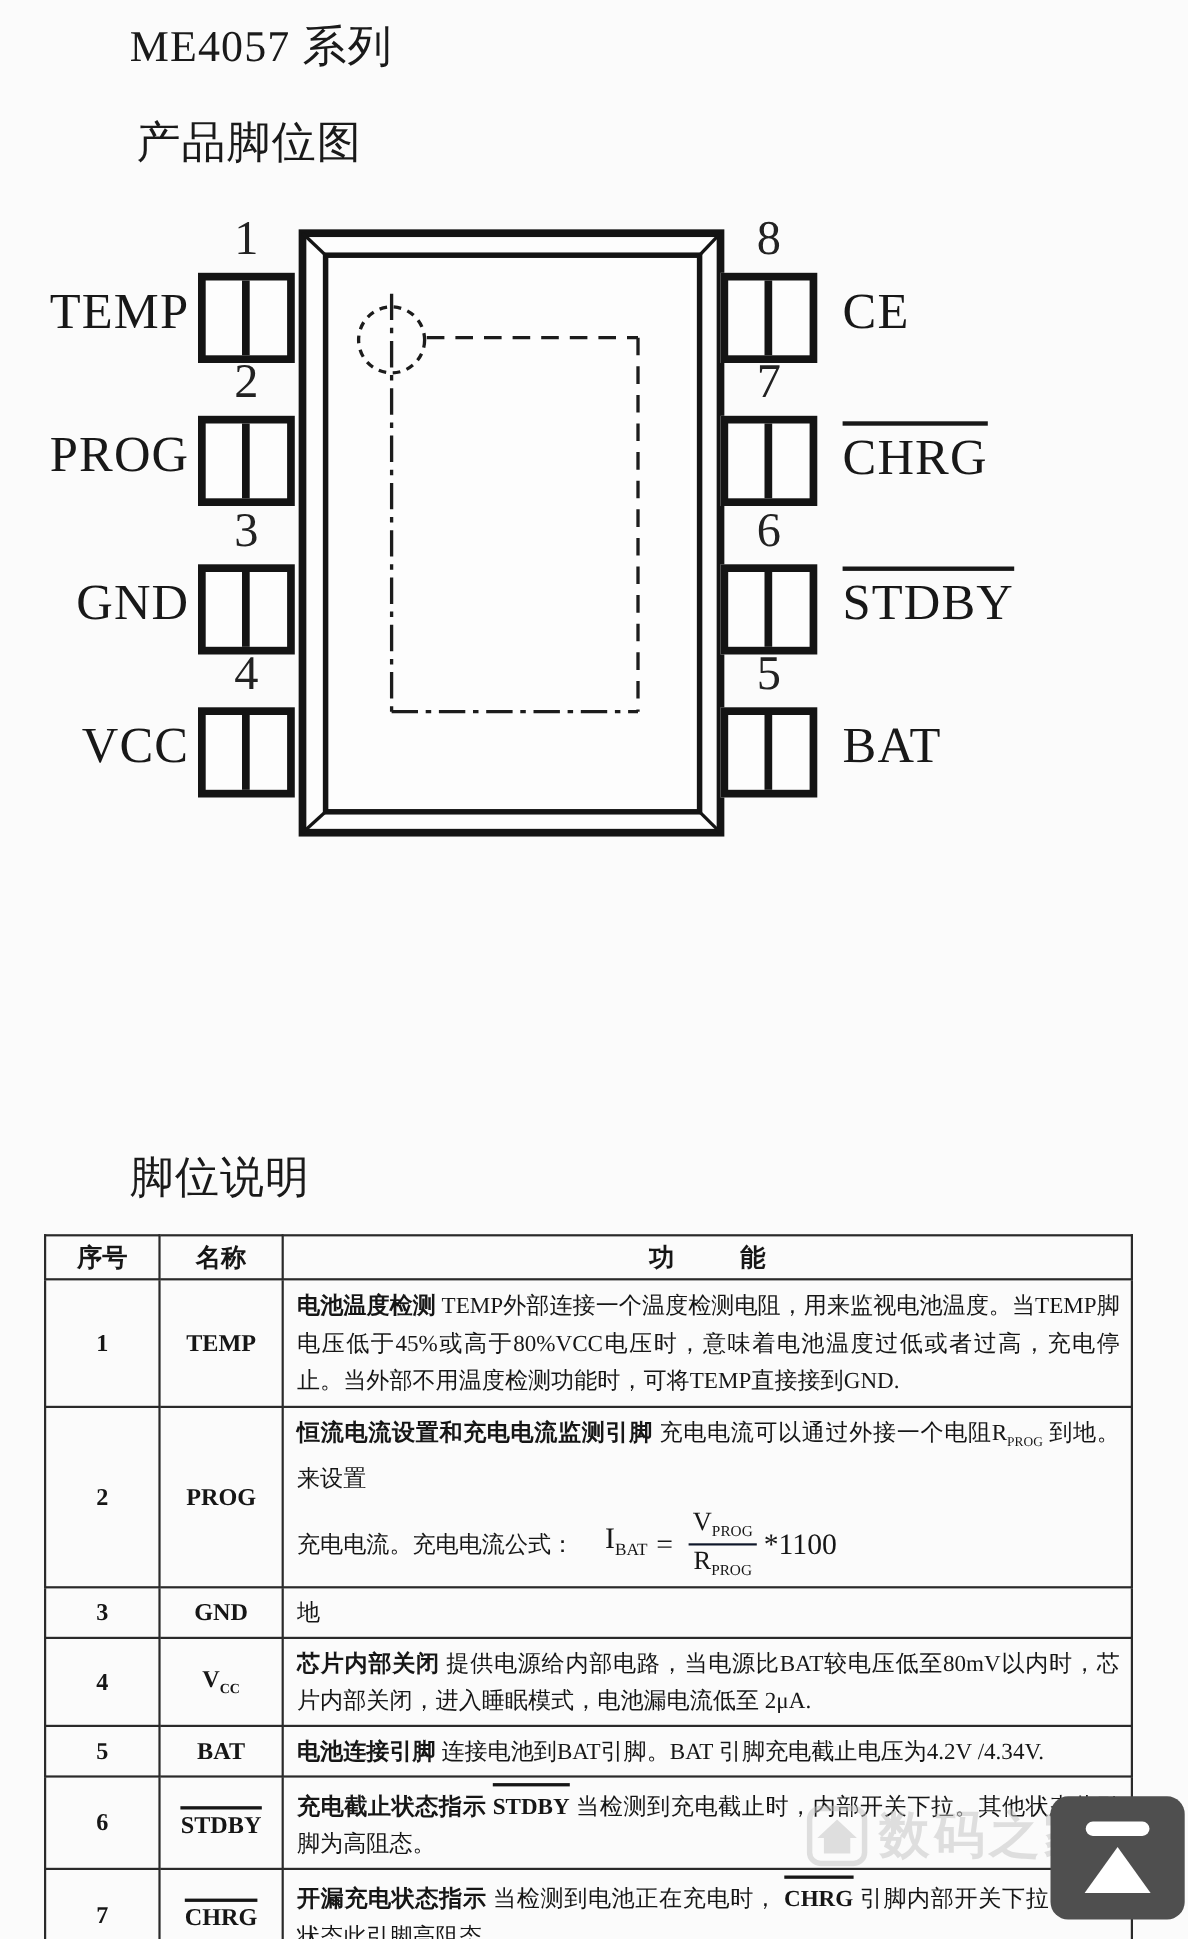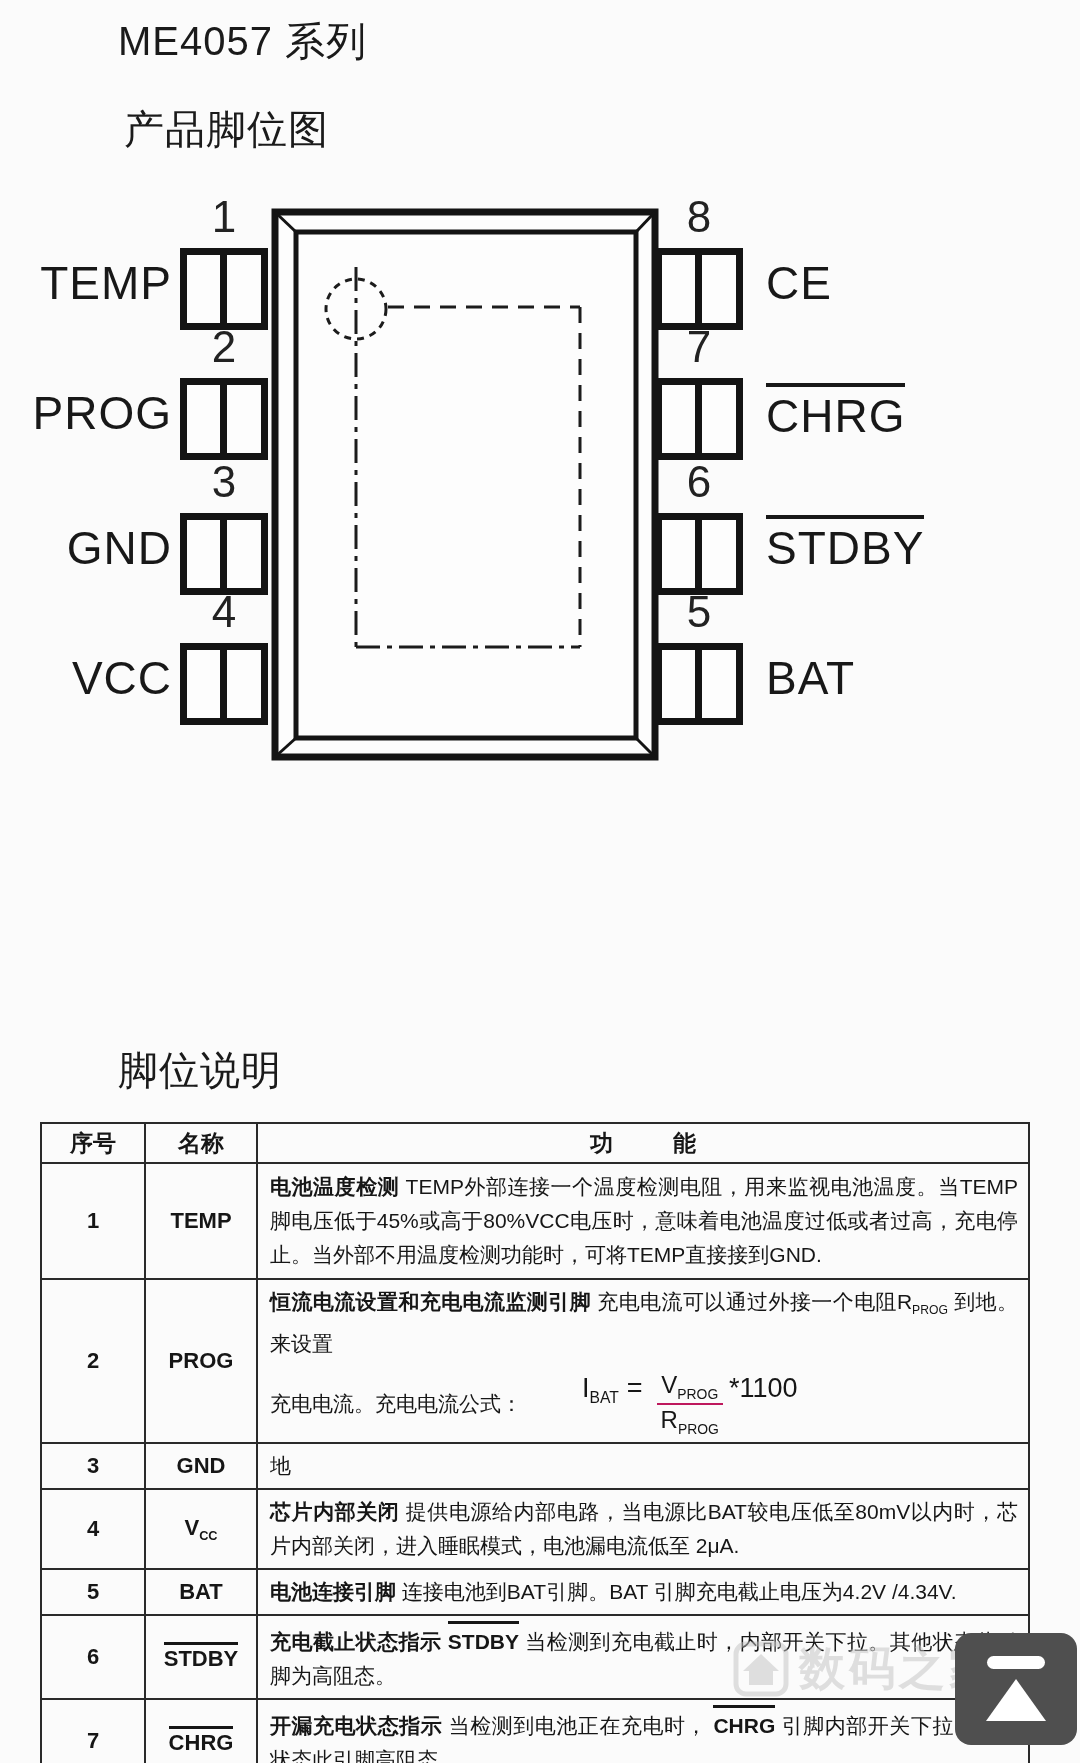--- a/index.html
+++ b/index.html
@@ -1,19 +1,19 @@
 <!DOCTYPE html>
 <html><head>
 <meta charset="utf-8">
 <style>
   html,body{margin:0;padding:0;}
   .page{
     position:relative; width:1080px; height:1763px; overflow:hidden;
     background:#fbfbfb; color:#1a1a1a;
-    font-family:Liberation Sans, sans-serif;
+    font-family:Liberation Serif, serif;
   }
   .abs{position:absolute;}
   .h-title{font-size:40px; font-weight:400; letter-spacing:1px; white-space:nowrap;}
 
   
   .diagram{position:absolute; left:0; top:185px; width:1080px; height:595px;}
   .pbox{
     position:absolute; width:74px; height:68px;
     border:7px solid #141414; background:#fdfdfd;
   }
@@ -38,24 +38,24 @@
   }
   table.pins td{border:2px solid #2a2a2a; vertical-align:middle; background:transparent;}
   td.c1{width:100px; text-align:center; font-weight:bold; font-size:22px;}
   td.c2{width:108px; text-align:center; font-weight:bold; font-size:22px;}
   td.c3{padding:5px 10px 5px 12px; line-height:34px; text-align:justify;}
   tr.hdr td{height:36px; text-align:center; font-weight:bold; font-size:23px;}
   .fn-head{letter-spacing:2.6em; margin-right:-2.6em;}
   sub{font-size:0.58em;}
   .ovl{display:inline-block; border-top:3px solid #161616; padding-top:1px; font-weight:bold;}
   .frac{display:inline-block; vertical-align:middle; text-align:center; font-size:24px; line-height:1.15; margin:0 6px;}
-  .fnum{display:block; border-bottom:2px solid #be185d; padding:0 4px 1px;}
+  .fnum{display:block; border-bottom:2px solid #0f172a; padding:0 4px 1px;}
   .fden{display:block; padding:1px 4px 0;}
   .formula-line{display:flex; align-items:center; margin-top:10px;}
-  .formula{display:inline-flex; font-size:27px; margin-left:60px;}
+  .formula{display:inline-flex; align-items:center; font-size:27px; margin-left:28px;}
 
   
   .watermark{
     position:absolute; left:698px; top:1638px; display:flex; align-items:center;
     opacity:0.5; pointer-events:none;margin-left:35px;
   }
   .wm-text{font-size:46px; font-weight:bold; color:#c3c3c3; letter-spacing:4px; margin-left:10px; white-space:nowrap;}
   .to-top{
     position:absolute; left:955px; top:1633px; width:122px; height:112px;
     background:#4f4f4f; border-radius:16px; z-index:5;

